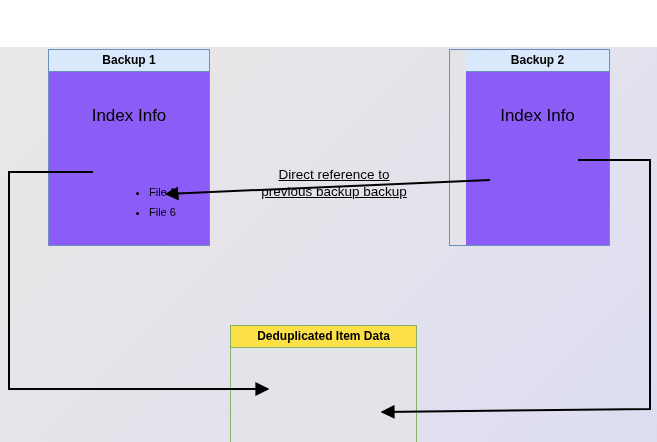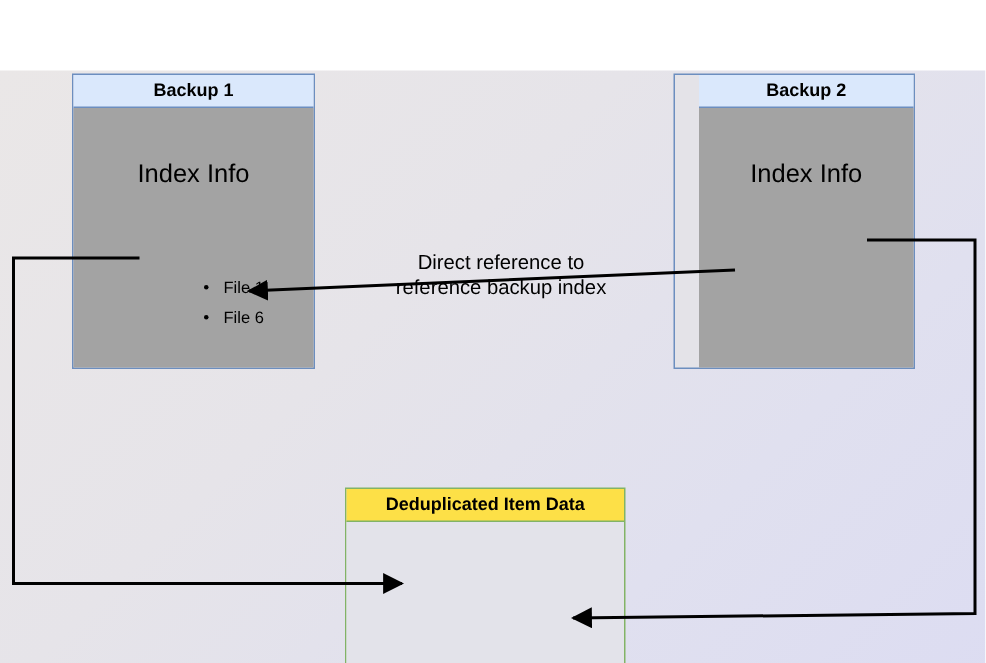--- a/index.html
+++ b/index.html
@@ -35,21 +35,21 @@
     font-size: 12px;
     font-weight: bold;
     color: #000000;
     border-bottom-style: solid;
     border-bottom-width: 1px;
   }
   .node-body {
     position: relative;
     box-sizing: border-box;
     height: calc(100% - 22px);
-    background: #a3a3a3;
+    background: #8b5cf6;
   }
 
   
   .node.blue {
     border-color: #6c8ebf;
     background: #e4e3e8;
   }
   .node.blue .node-header {
     background: #dae8fc;
     border-bottom-color: #6c8ebf;
@@ -107,20 +107,21 @@
   
   #center-label {
     position: absolute;
     left: 250px;
     top: 119px;
     width: 168px;
     text-align: center;
     font-size: 13.5px;
     line-height: 17px;
     color: #000000;
+    text-decoration: underline;
   }
 </style>
 </head>
 <body>
 
 <div id="canvas">
 
   <div class="node blue" id="backup1" style="left:48px; top:2px; width:162px; height:197px;">
     <div class="node-header">Backup 1</div>
     <div class="node-body">
@@ -156,16 +157,16 @@
 
     <path d="M 93 125 L 9 125 L 9 342 L 268 342" fill="none" stroke="#000000" stroke-width="2" marker-end="url(#arrow)"></path>
 
     <path d="M 490 133 L 166 147" fill="none" stroke="#000000" stroke-width="2" marker-end="url(#arrow)"></path>
 
     <path d="M 578 113 L 650 113 L 650 362 L 382 365" fill="none" stroke="#000000" stroke-width="2" marker-end="url(#arrow)"></path>
   </svg>
 
   <div id="center-label">
     <div>Direct reference to</div>
-    <div>reference backup index</div>
+    <div>previous backup backup</div>
   </div>
 
 </div>
 
 </body></html>

